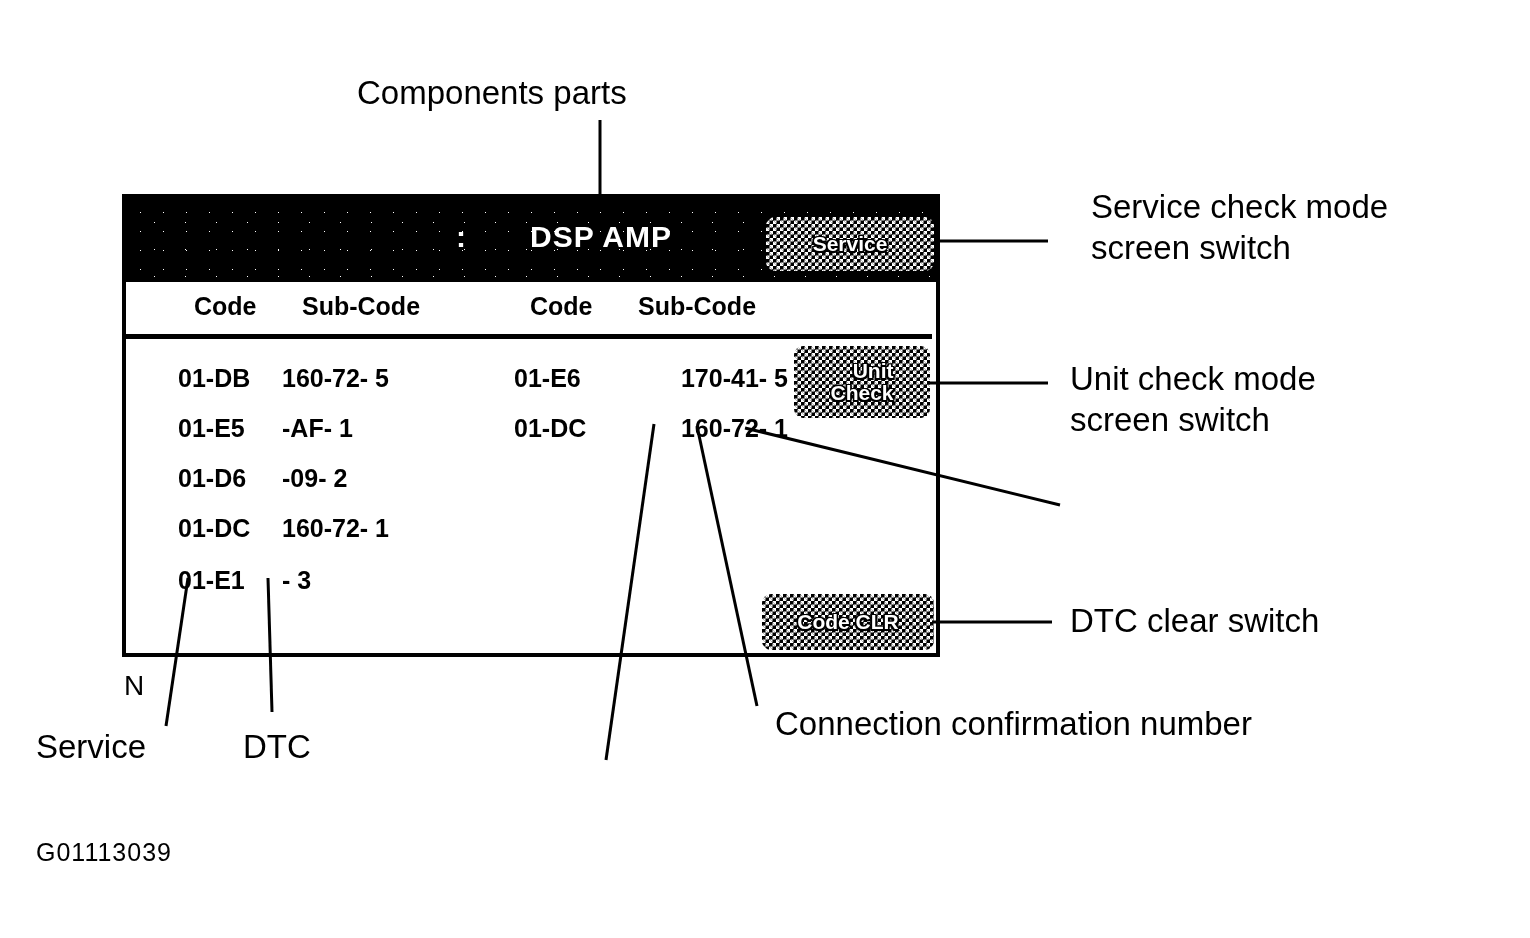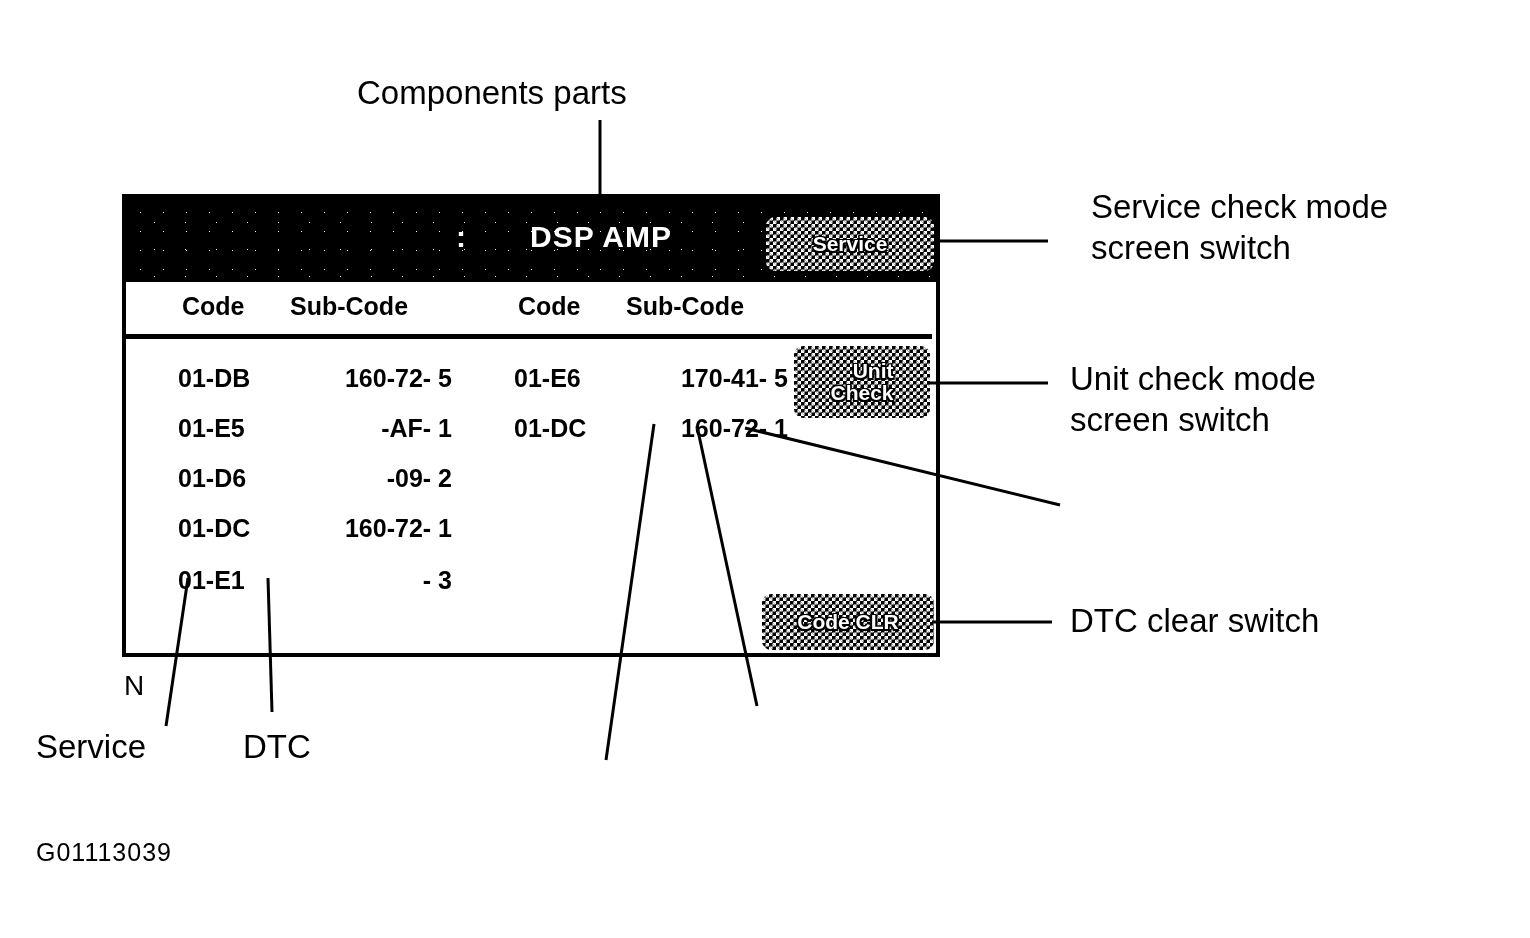--- a/index.html
+++ b/index.html
@@ -40,28 +40,28 @@
        letter-spacing:0px;
        text-shadow:-1.5px 0 #000,1.5px 0 #000,0 -1.5px #000,0 1.5px #000,
                    -1.5px -1.5px #000,1.5px 1.5px #000,1.5px -1.5px #000,-1.5px 1.5px #000;}
 
   .btn-service{left:640px;top:19px;width:168px;height:54px;}
   .btn-unit{left:668px;top:148px;width:136px;height:72px;}
   .btn-clr{left:636px;top:396px;width:172px;height:56px;}
 
   
   .tbl{position:absolute;left:0;top:84px;width:100%;}
-  .hdr-row{position:absolute;top:10px;left:4px;width:100%;height:40px;}
+  .hdr-row{position:absolute;top:10px;left:16px;width:100%;height:40px;}
   .rule{position:absolute;top:52px;left:0;width:806px;height:5px;background:#000;}
 
   .cell{position:absolute;font-size:25px;font-weight:700;white-space:nowrap;}
   .hcell{position:absolute;font-size:25px;font-weight:700;white-space:nowrap;}
 
   .c-code1{left:52px;text-align:left;}
-  .c-sub1{left:156px;width:170px;text-align:right;}
+  .c-sub1{left:156px;width:170px;}
   .c-code2{left:388px;text-align:left;}
   .c-sub2{left:492px;width:170px;text-align:right;}
 
   
   .anno{position:absolute;font-size:33px;line-height:41px;white-space:nowrap;}
   .marker-n{position:absolute;font-size:28px;}
   .figid{position:absolute;font-size:25px;letter-spacing:1px;}
 
   svg.leaders{position:absolute;left:0;top:0;width:1530px;height:938px;
        pointer-events:none;}
@@ -149,15 +149,16 @@
 
   <div class="anno" style="left:1070px;top:600px;">DTC clear switch</div>
 
   <div class="marker-n" style="left:124px;top:670px;">N</div>
 
   <div class="anno" style="left:36px;top:726px;">Service</div>
 
   <div class="anno" style="left:243px;top:726px;">DTC</div>
 
 
+  <div class="anno" style="left:775px;top:703px;">Connection confirmation number</div>
 
   <div class="figid" style="left:36px;top:838px;">G01113039</div>
 </div>
 
 </body></html>

